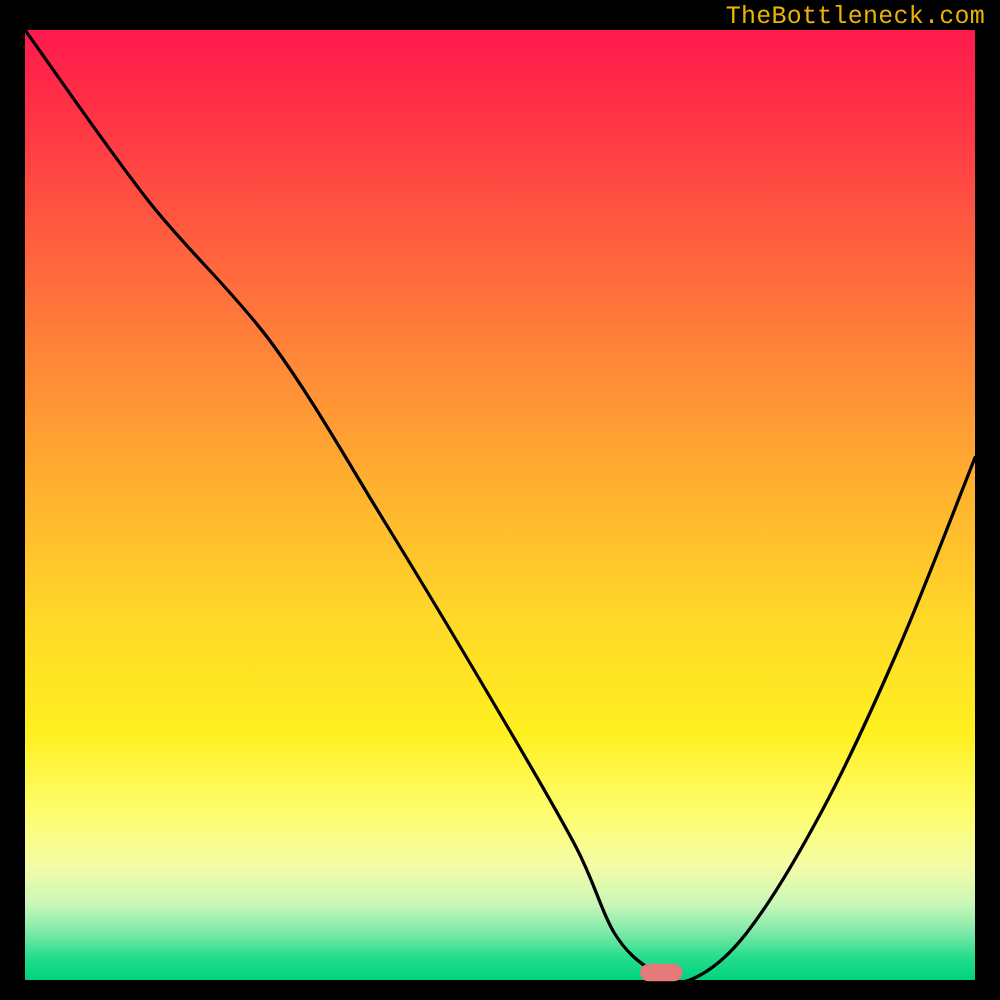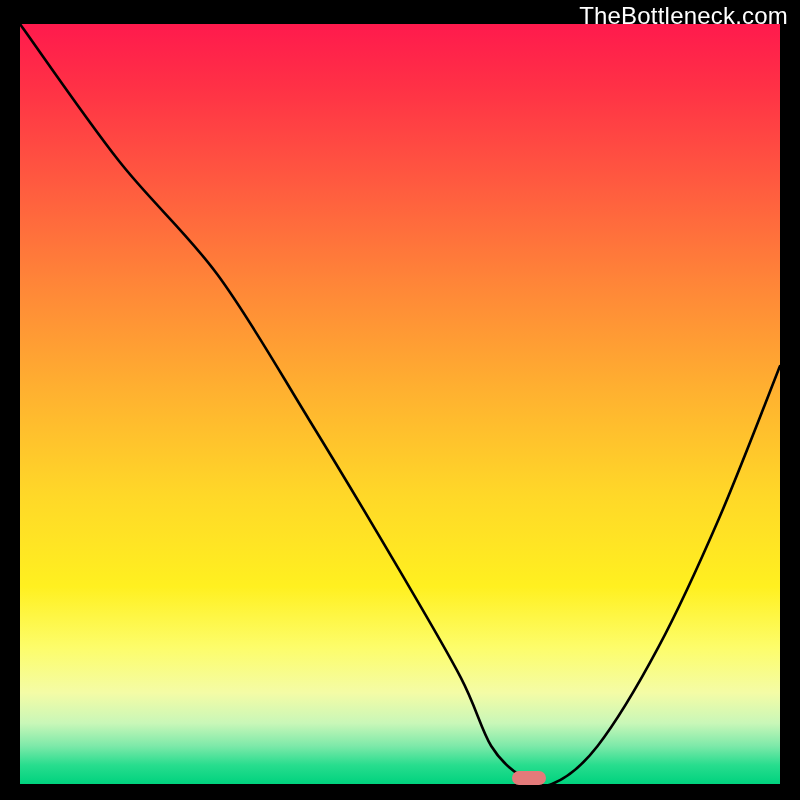--- a/index.html
+++ b/index.html
@@ -45,23 +45,23 @@
     position: absolute;
     left: 0;
     top: 0;
     width: 760px;
     height: 760px;
   }
   .watermark {
     position: absolute;
     top: 2px;
     right: 12px;
-    font-family: Liberation Sans, sans-serif;
-    font-size: 24px;
-    color: #ffffff;
+    font-family: Liberation Mono, monospace;
+    font-size: 20px;
+    color: #eab308;
     letter-spacing: 0.2px;
     user-select: none;
   }
   .marker {
     position: absolute;
     width: 34px;
     height: 14px;
     border-radius: 7px;
     background: #e47a7a;
     transform: translate(-50%, -50%);

